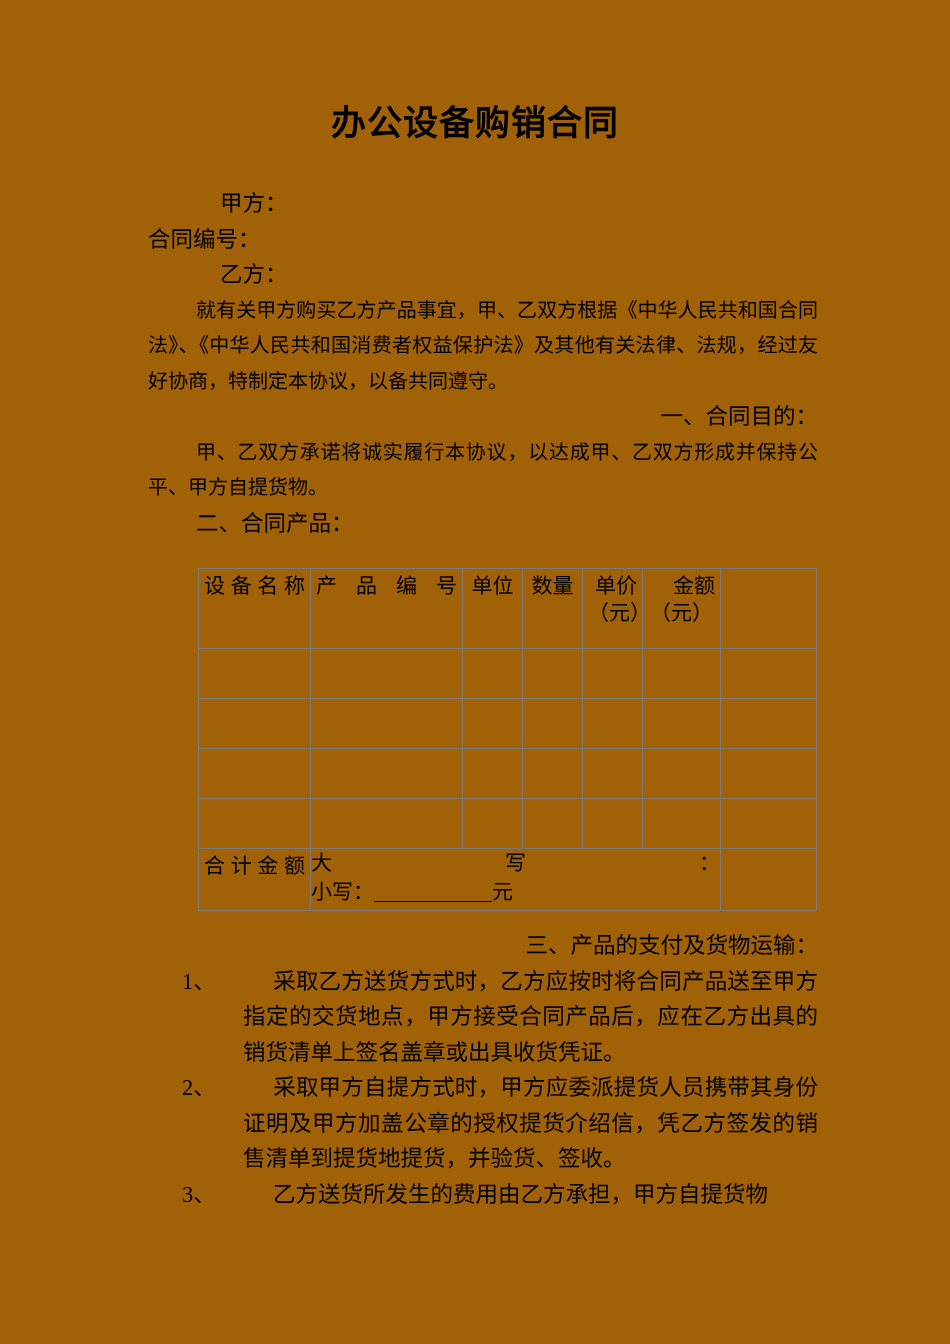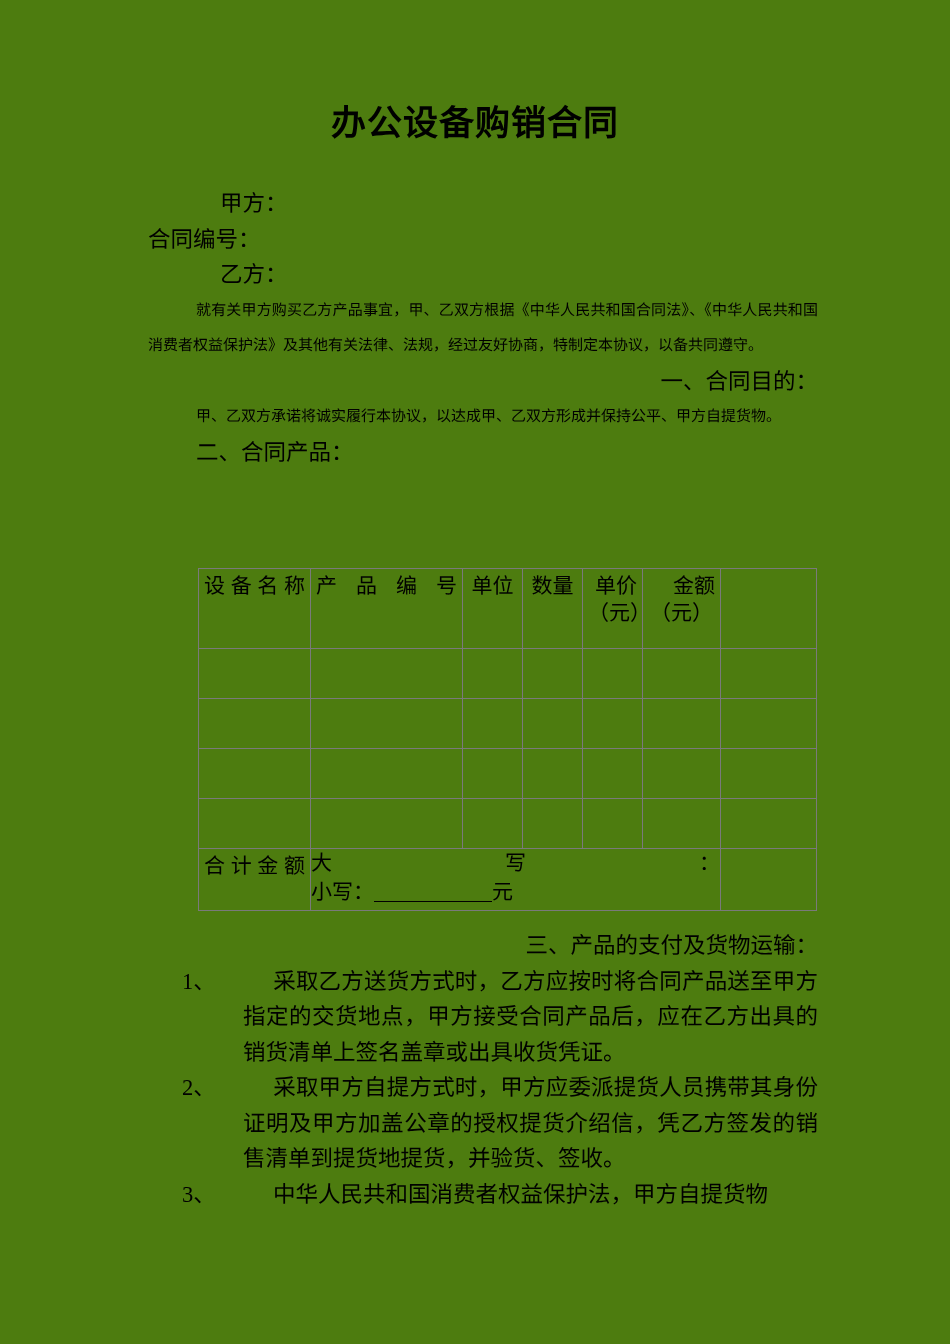--- a/index.html
+++ b/index.html
@@ -14,21 +14,21 @@
     font-family: "Liberation Serif", "DejaVu Serif", serif;
     color: #000000;
     -webkit-font-smoothing: antialiased;
   }
 
   .page {
     position: relative;
     width: 950px;
     height: 1344px;
     overflow: hidden;
-    background: #4d7c0f;
+    background: #a16207;
   }
 
   
   .doc-title {
     position: absolute;
     top: 101px;
     left: 0;
     width: 950px;
     text-align: center;
     font-family: "Liberation Sans", "DejaVu Sans", sans-serif;
@@ -47,21 +47,21 @@
     width: 670px;
   }
 
   .line {
     font-size: 22.5px;
     line-height: 35.5px;
     white-space: nowrap;
   }
 
   .para {
-    font-size: 15px;
+    font-size: 20px;
     line-height: 35.5px;
     text-align: justify;
     text-justify: inter-ideograph;
     margin: 0;
   }
 
   .para.indent2 { text-indent: 48px; }
 
   .ind-1  { padding-left: 24px; text-align: right; }
   .ind-2  { padding-left: 48px; }
@@ -287,17 +287,17 @@
       <span class="first-gap"></span><span>采取乙方送货方式时，乙方应按时将合同产品送至甲方指定的交货地点，甲方接受合同产品后，应在乙方出具的销货清单上签名盖章或出具收货凭证。</span>
     </div>
 
     <div class="num-item">
       <span class="num">2、</span>
       <span class="first-gap"></span><span>采取甲方自提方式时，甲方应委派提货人员携带其身份证明及甲方加盖公章的授权提货介绍信，凭乙方签发的销售清单到提货地提货，并验货、签收。</span>
     </div>
 
     <div class="num-item">
       <span class="num">3、</span>
-      <span class="first-gap"></span><span>中华人民共和国消费者权益保护法，甲方自提货物</span>
+      <span class="first-gap"></span><span>乙方送货所发生的费用由乙方承担，甲方自提货物</span>
     </div>
   </div>
 
 </div>
 
 </body></html>

